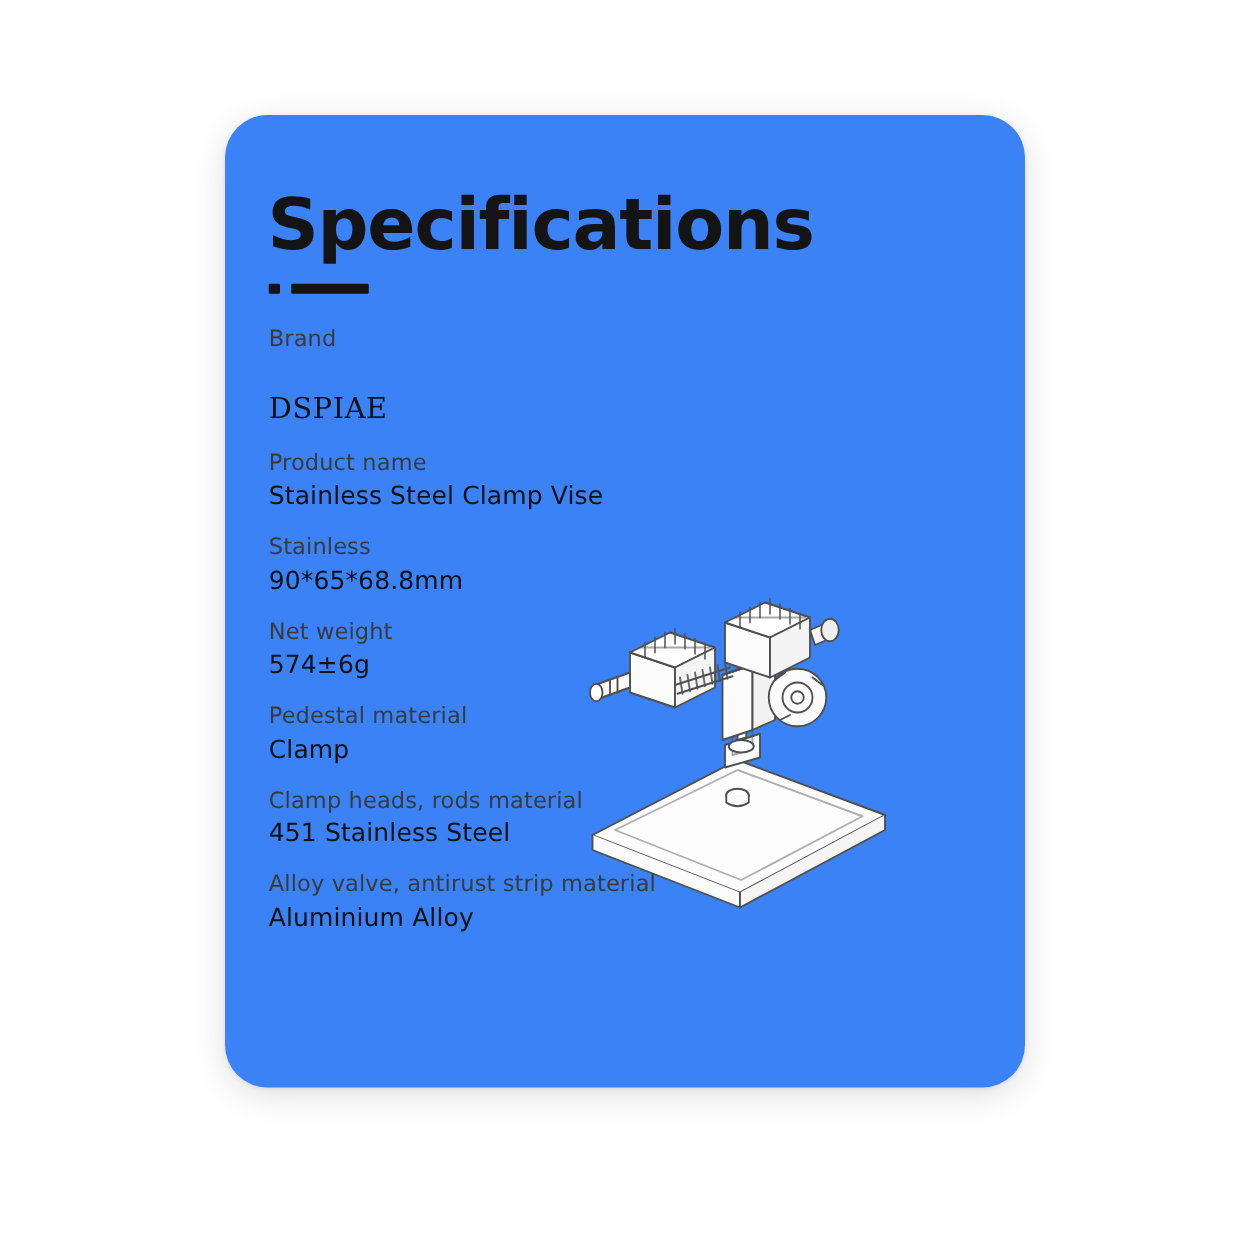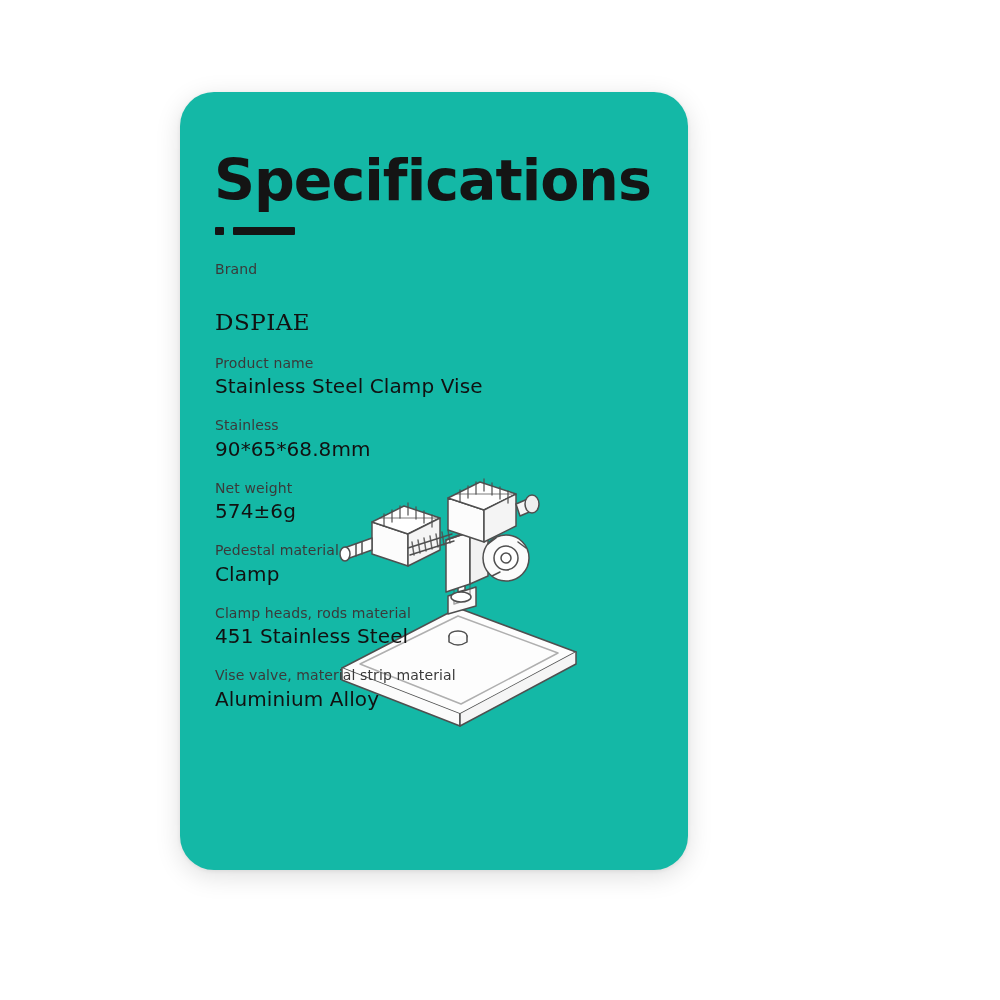--- a/index.html
+++ b/index.html
@@ -16,23 +16,23 @@
     width: 1000px;
     height: 1000px;
     background: #ffffff;
     overflow: hidden;
   }
 
   .spec-card {
     position: absolute;
     left: 180px;
     top: 92px;
-    width: 508px;
+    width: 640px;
     height: 778px;
-    background: #14b8a6;
+    background: #3b82f6;
     border-radius: 34px;
     box-shadow: 0 6px 26px rgba(0,0,0,0.13), 0 1px 4px rgba(0,0,0,0.07);
   }
 
   .card-inner {
     position: absolute;
     left: 32px;
     top: 60px;
     right: 28px;
     bottom: 20px;
@@ -75,21 +75,21 @@
     padding-left: 3px;
     z-index: 2;
   }
 
   .spec-row {
     margin-bottom: 17px;
   }
 
   .spec-label {
     font-family: "DejaVu Sans", sans-serif;
-    font-size: 14px;
+    font-size: 18px;
     font-weight: 400;
     color: #3a3a3a;
     letter-spacing: 0.1px;
     line-height: 1.25;
   }
 
   .spec-value {
     font-family: "DejaVu Sans", sans-serif;
     font-size: 20px;
     font-weight: 400;
@@ -158,21 +158,21 @@
           <div class="spec-label">Pedestal material</div>
           <div class="spec-value">Clamp</div>
         </div>
 
         <div class="spec-row">
           <div class="spec-label">Clamp heads, rods material</div>
           <div class="spec-value">451 Stainless Steel</div>
         </div>
 
         <div class="spec-row">
-          <div class="spec-label">Vise valve, material strip material</div>
+          <div class="spec-label">Alloy valve, antirust strip material</div>
           <div class="spec-value">Aluminium Alloy</div>
         </div>
 
       </div>
 
       <svg class="product-illustration" viewBox="0 0 320 290">
         <g fill="none" stroke="#4f4f4f" stroke-width="1.5" stroke-linejoin="round" stroke-linecap="round">
 
           <path d="M12 212 L128 152 L246 196 L130 258 Z" fill="#fdfdfd"></path>
           <path d="M12 212 L12 224 L130 270 L130 258" fill="#fbfbfb"></path>

